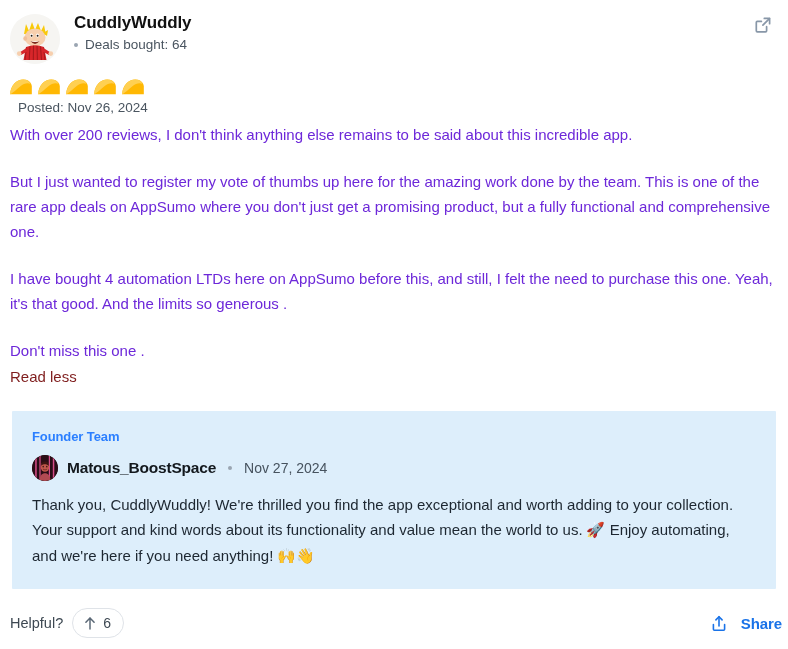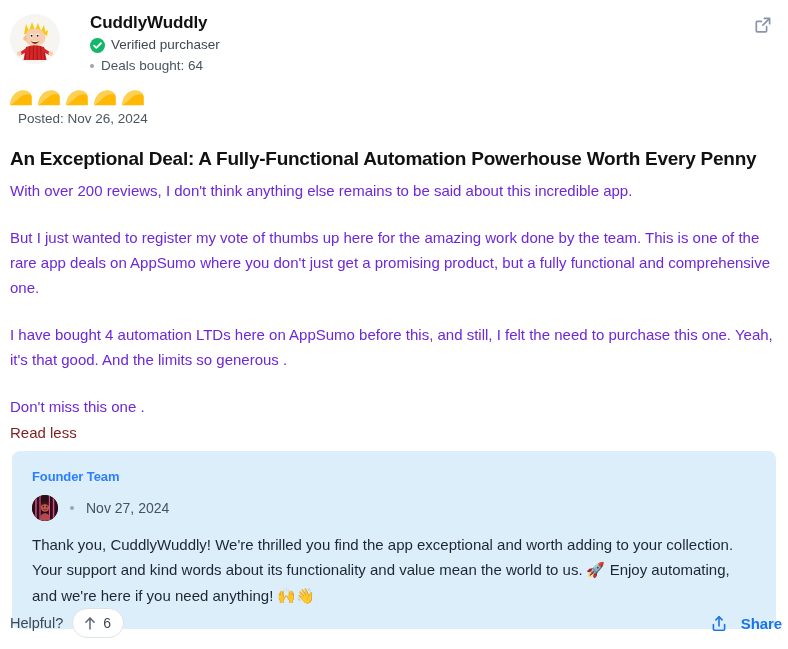--- a/index.html
+++ b/index.html
@@ -24,21 +24,20 @@
     padding: 0;
     background: #fff;
   }
 
   
   .header {
     display: flex;
     align-items: flex-start;
     padding: 12px 12px 0 10px;
     position: relative;
-    gap: 16px;
   }
   .avatar {
     width: 50px;
     height: 50px;
     border-radius: 50%;
     overflow: hidden;
     flex: 0 0 50px;
     background: #f7f7f5;
     margin-top: 2px;
     position: relative;
@@ -146,23 +145,23 @@
     font-size: 15px;
     line-height: 25px;
     color: #7f1d1d;
     text-decoration: none;
     cursor: pointer;
     margin-top: 1px;
   }
 
   
   .reply-box {
-    margin: 6px 12px 0 12px;
+    margin: 22px 12px 0 12px;
     background: #ddeefb;
-    border-radius: 8px;
+    border-radius: 1px;
     padding: 18px 20px 20px 20px;
   }
   .founder-tag {
     font-size: 13px;
     font-weight: bold;
     color: #2b7fff;
     letter-spacing: -0.1px;
     margin-bottom: 11px;
   }
   .reply-head {
@@ -302,27 +301,20 @@
           <path d="M33.5 34 L40.5 38.5 L39 41 L32.5 37.5 Z" fill="#d7262a"></path>
           <circle cx="9.2" cy="39.6" r="2.3" fill="#f7cfae"></circle>
           <circle cx="40.8" cy="39.6" r="2.3" fill="#f7cfae"></circle>
         </g>
       </svg>
     </div>
 
     <div class="header-text">
       <div class="username">CuddlyWuddly</div>
 
-      <div class="verified-row">
-        <svg class="verified-badge" viewBox="0 0 16 16" xmlns="http://www.w3.org/2000/svg">
-          <circle cx="8" cy="8" r="8" fill="#12b76a"></circle>
-          <path d="M4.3 8.2 L6.7 10.6 L11.7 5.6" fill="none" stroke="#ffffff" stroke-width="1.9" stroke-linecap="round" stroke-linejoin="round"></path>
-        </svg>
-        <span class="verified-text">Verified purchaser</span>
-      </div>
 
       <div class="meta-row">
         <span class="meta-dot"></span>
         <span>Deals bought: 64</span>
       </div>
     </div>
 
     <button class="external-link-btn">
       <svg width="20" height="20" viewBox="0 0 20 20" xmlns="http://www.w3.org/2000/svg">
         <path d="M11.3 3.4 H16.6 V8.7" fill="none" stroke="#8897a8" stroke-width="1.7" stroke-linecap="round" stroke-linejoin="round"></path>
@@ -351,21 +343,20 @@
     </svg>
     <svg class="taco" viewBox="0 0 26 22" xmlns="http://www.w3.org/2000/svg">
       <path d="M2.2 18.2 C2.2 9.3 8.6 3.4 15.3 3.4 C20.6 3.4 23.8 6.7 23.8 10.6 L23.8 18.2 Z" fill="#ffb803"></path>
       <path d="M2.2 18.4 C2.6 9.6 8.9 3.6 15.3 3.6 C19.2 3.6 21.6 5.5 22.6 8.0 C19.9 6.4 15.9 7.4 12.1 10.4 C8.4 13.3 5.2 16.5 2.2 18.4 Z" fill="#ffd052"></path>
     </svg>
   </div>
 
   <div class="posted">Posted: Nov 26, 2024</div>
 
   <div class="body-wrap">
-    <h2 class="review-title">An Exceptional Deal: A Fully-Functional Automation Powerhouse Worth Every Penny</h2>
 
     <p class="para">With over 200 reviews, I don't think anything else remains to be said about this incredible app.</p>
     <p class="para spaced">But I just wanted to register my vote of thumbs up here for the amazing work done by the team. This is one of the rare app deals on AppSumo where you don't just get a promising product, but a fully functional and comprehensive one.</p>
     <p class="para spaced">I have bought 4 automation LTDs here on AppSumo before this, and still, I felt the need to purchase this one. Yeah, it's that good. And the limits so generous .</p>
     <p class="para spaced">Don't miss this one .</p>
 
     <a class="read-less">Read less</a>
   </div>
 
   <div class="reply-box">
@@ -389,20 +380,21 @@
             </g>
             <ellipse cx="13" cy="12" rx="4.3" ry="4.8" fill="#c0584c"></ellipse>
             <path d="M13 6.5 C10.4 6.5 9 8.6 9.1 10.8 C10.4 9.6 11.6 9.2 13 9.2 C14.4 9.2 15.7 9.7 16.9 10.9 C17 8.6 15.6 6.5 13 6.5 Z" fill="#3b1512"></path>
             <ellipse cx="11.2" cy="11.6" rx="0.7" ry="0.85" fill="#2d1210"></ellipse>
             <ellipse cx="14.8" cy="11.6" rx="0.7" ry="0.85" fill="#2d1210"></ellipse>
             <path d="M11.3 14.4 Q13 15.8 14.7 14.4" fill="none" stroke="#6e2a23" stroke-width="0.8" stroke-linecap="round"></path>
             <path d="M7.4 26 C7.8 20.4 10 18.2 13 18.2 C16 18.2 18.2 20.4 18.6 26 Z" fill="#b24a52"></path>
           </g>
         </svg>
       </div>
+      <span class="reply-name">Matous_BoostSpace</span>
       <span class="reply-dot"></span>
       <span class="reply-date">Nov 27, 2024</span>
     </div>
 
     <p class="reply-body"><span>Thank you, CuddlyWuddly! We're thrilled you find the app exceptional and worth adding to your collection. Your support and kind words about its functionality and value mean the world to us. </span><span class="emoji">🚀</span><span> Enjoy automating, and we're here if you need anything! </span><span class="emoji">🙌</span><span class="emoji">👋</span></p>
   </div>
 
   <div class="footer">
     <div class="helpful-group">
       <span class="helpful-label">Helpful?</span>

